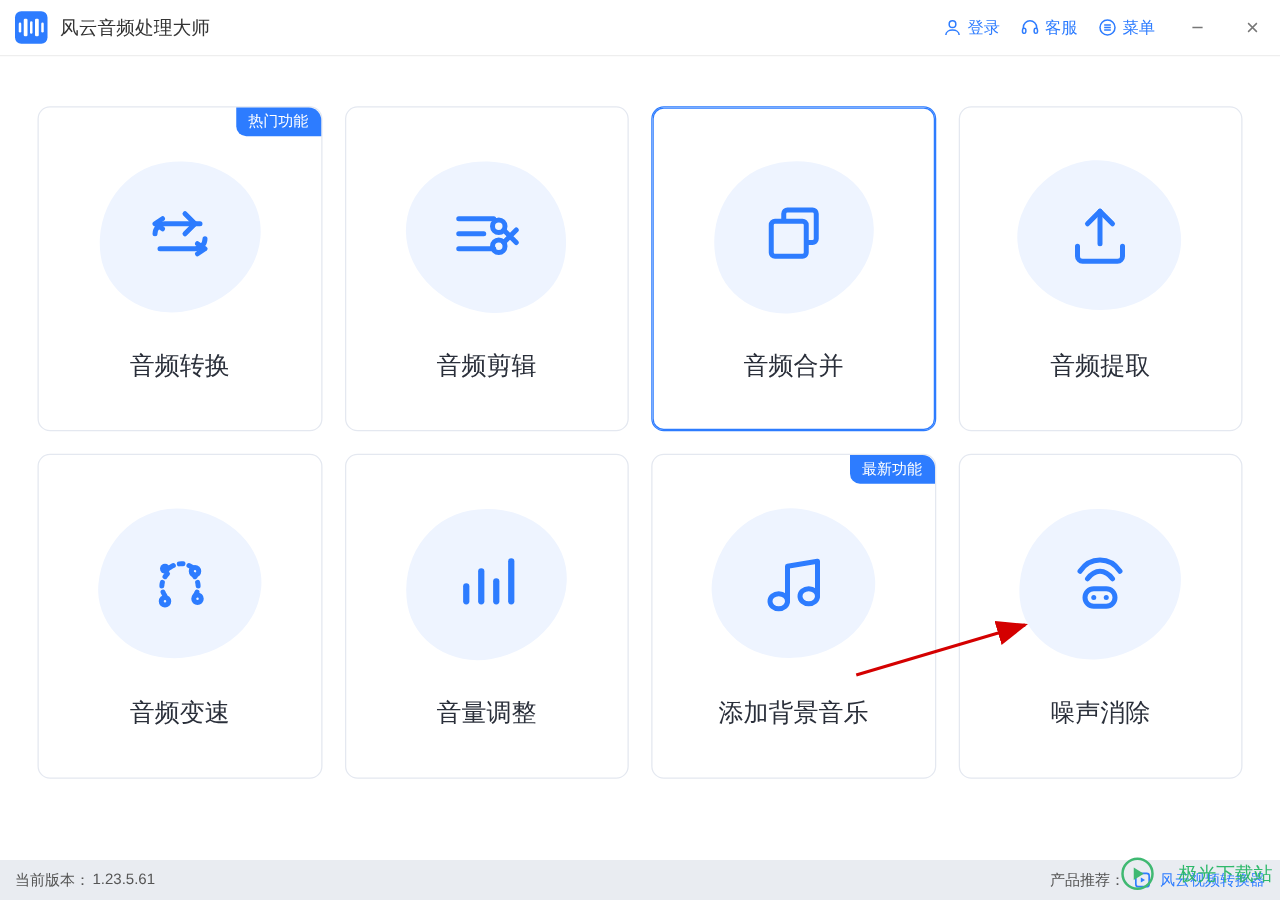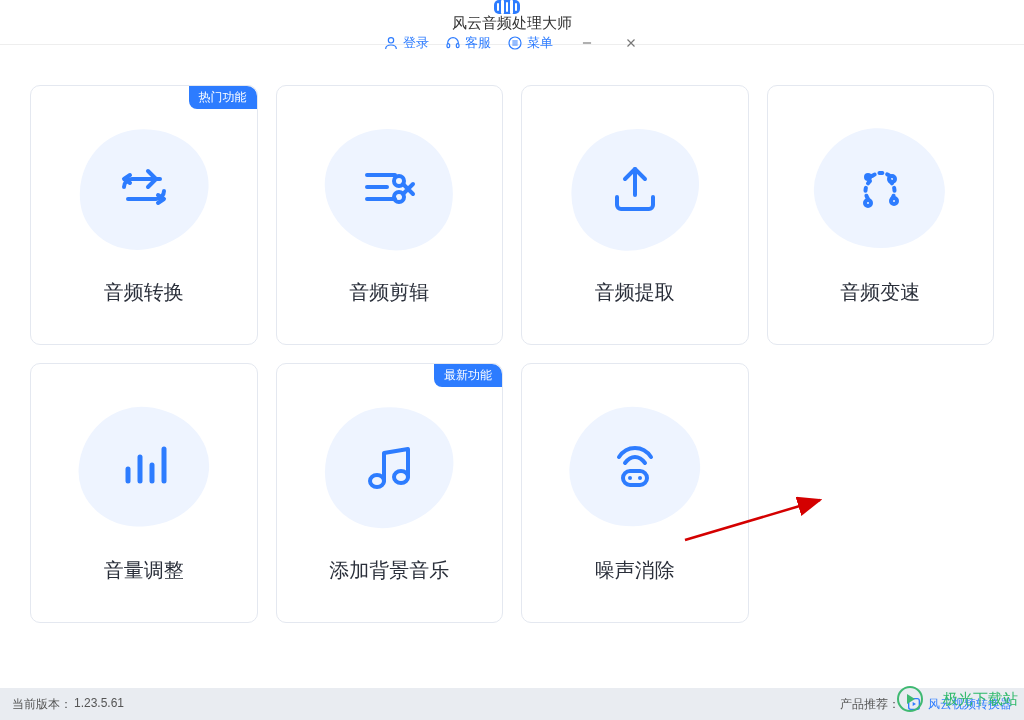--- a/index.html
+++ b/index.html
@@ -9,21 +9,20 @@
     background: #fff;
     overflow: hidden;
     position: relative;
   }
   .titlebar {
     height: 45px;
     display: flex;
     align-items: center;
     padding: 0 12px;
     border-bottom: 1px solid #eee;
-    flex-direction: column;
   }
   .logo {
     width: 26px; height: 26px;
     background: #2d7cff;
     border-radius: 5px;
     display: flex; align-items: center; justify-content: center;
     margin-right: 10px;
   }
   .logo-bars { display: flex; gap: 2px; align-items: center; }
   .logo-bars span { width: 2.5px; background: #fff; border-radius: 1px; }
@@ -202,20 +201,30 @@
         <svg viewBox="0 0 64 64" fill="none" stroke="#2d7cff" stroke-width="4" stroke-linecap="round">
           <path d="M10 18h28M10 30h20M10 42h28"></path>
           <circle cx="42" cy="24" r="5"></circle>
             <circle cx="42" cy="40" r="5"></circle>
           <path d="M46 27l10 10M46 37l10-10"></path>
         </svg>
       </div>
       <div class="card-label">音频剪辑</div>
     </div>
 
+    <div class="card active">
+      <div class="icon-wrap">
+          <div class="blob"></div>
+        <svg viewBox="0 0 64 64" fill="none" stroke="#2d7cff" stroke-width="4" stroke-linejoin="round">
+          <rect x="14" y="20" width="28" height="28" rx="3"></rect>
+          <path d="M24 20v-6a3 3 0 013-3h20a3 3 0 013 3v20a3 3 0 01-3 3h-6"></path>
+        </svg>
+      </div>
+      <div class="card-label">音频合并</div>
+    </div>
 
     <div class="card">
       <div class="icon-wrap">
           <div class="blob"></div>
         <svg viewBox="0 0 64 64" fill="none" stroke="#2d7cff" stroke-width="4" stroke-linecap="round" stroke-linejoin="round">
           <path d="M14 40v8a4 4 0 004 4h28a4 4 0 004-4v-8"></path>
           <path d="M32 38V12"></path>
             <path d="M22 22l10-10 10 10"></path>
         </svg>
       </div>

